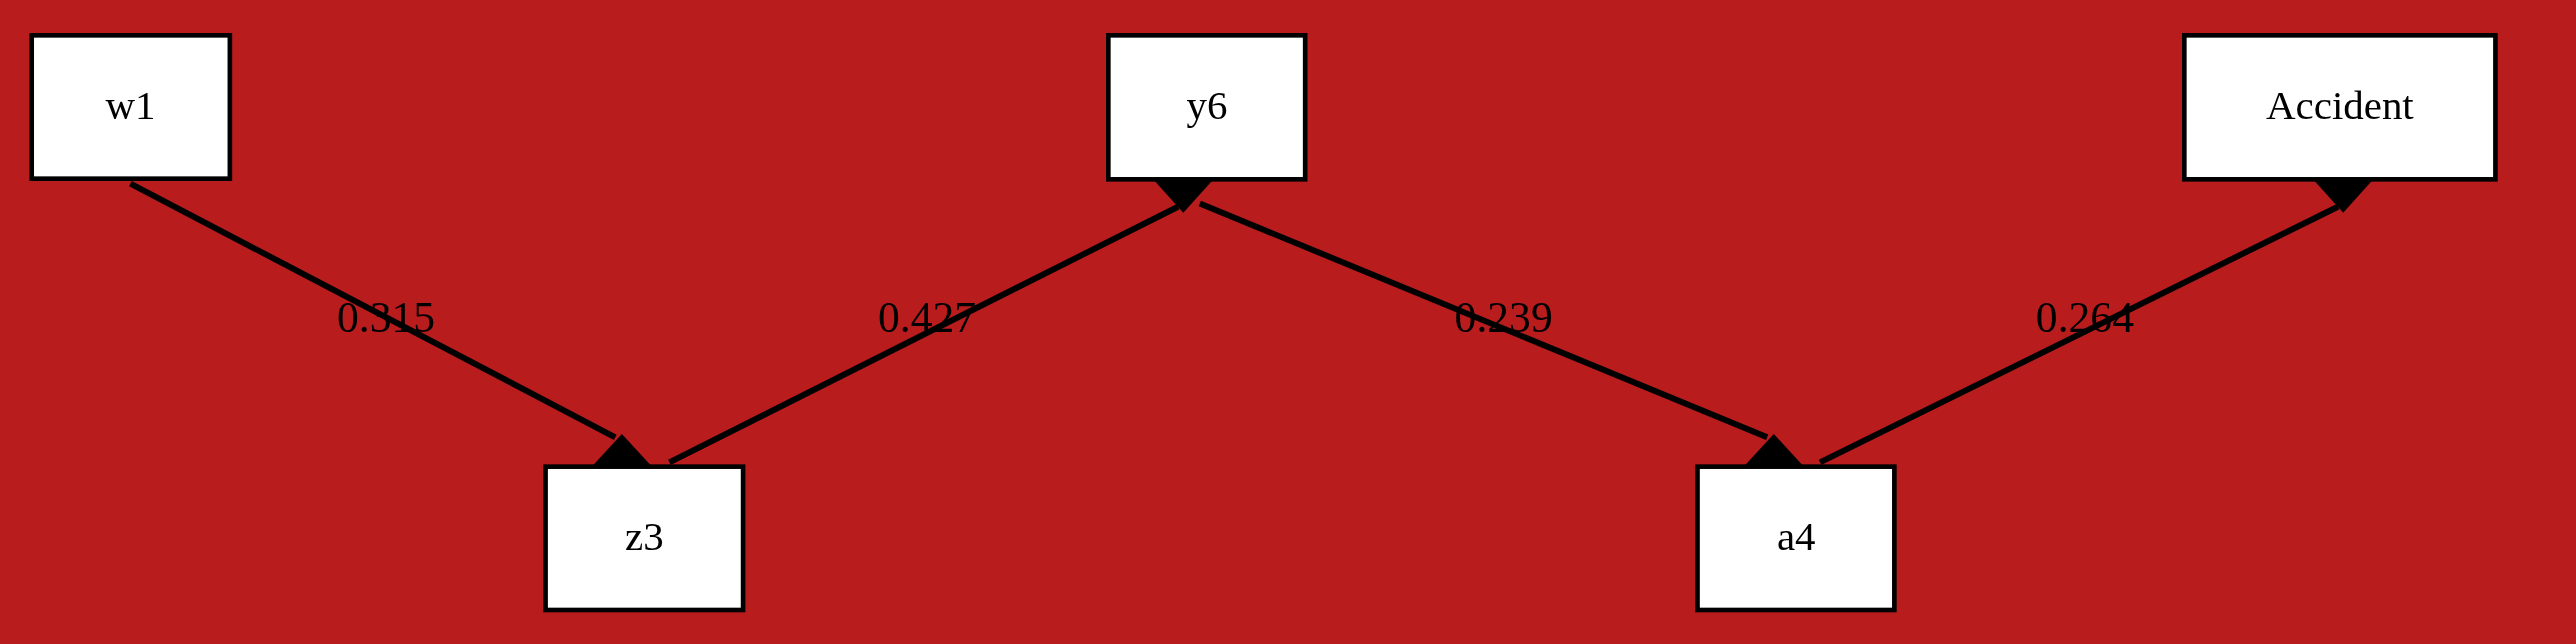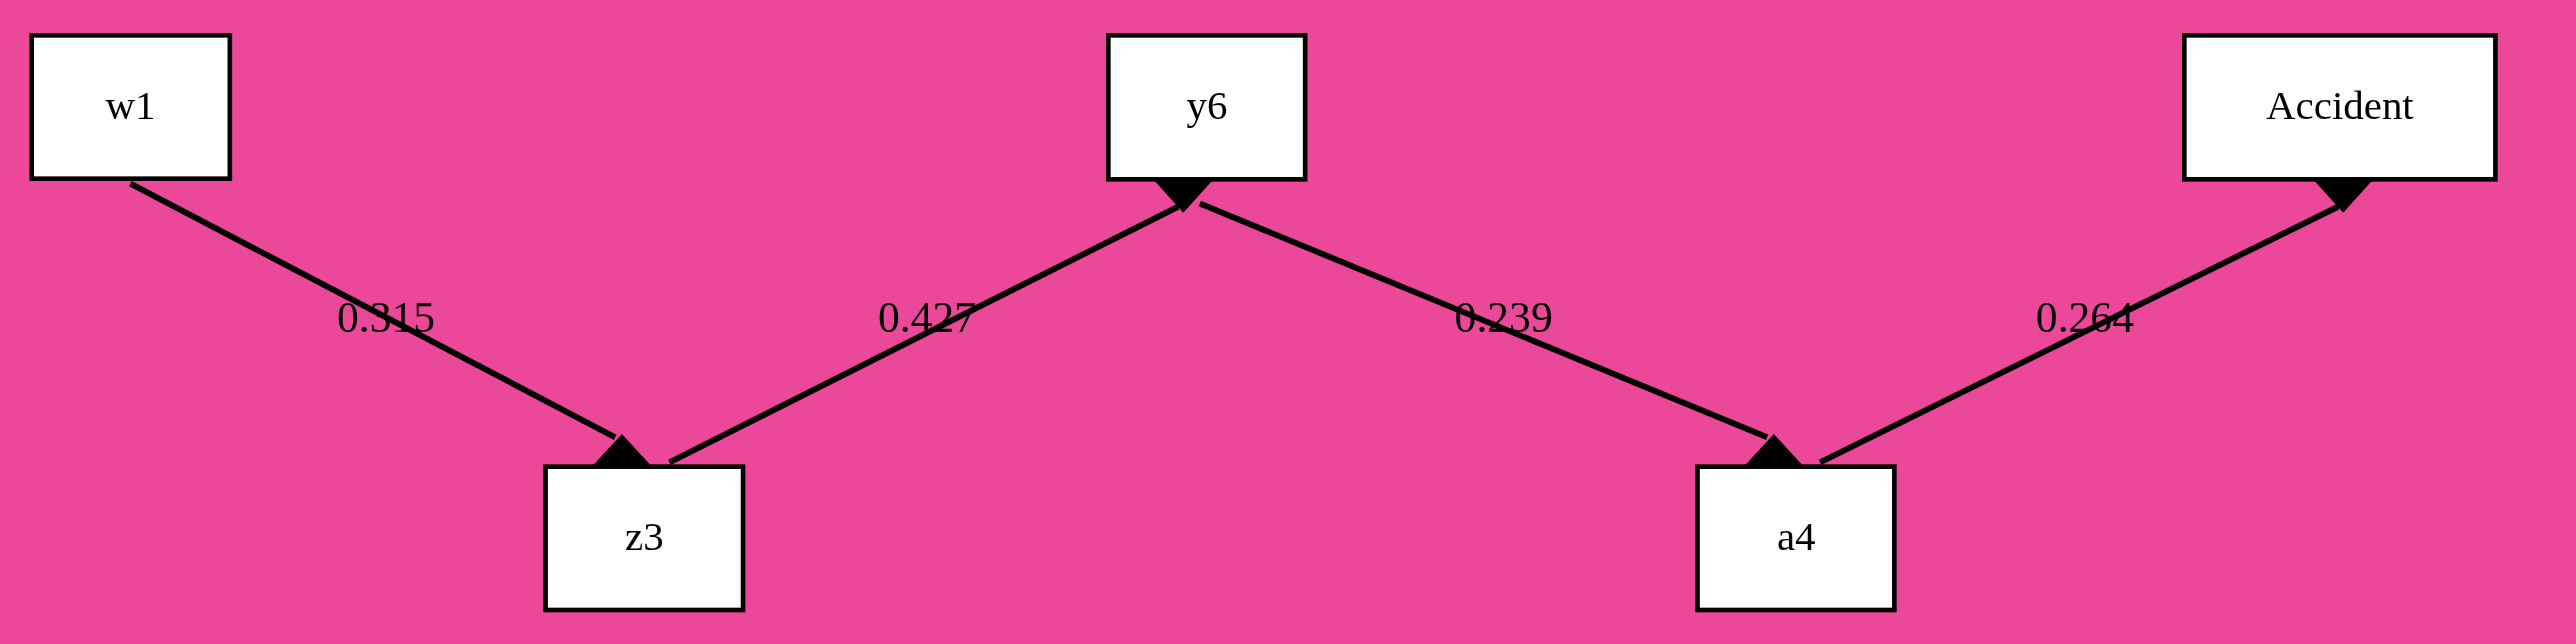--- a/index.html
+++ b/index.html
@@ -8,21 +8,21 @@
     padding: 0;
     background: #ffffff;
   }
   body {
     font-family: "Liberation Serif", "DejaVu Serif", serif;
   }
   #diagram-canvas {
     position: relative;
     width: 2576px;
     height: 644px;
-    background: #ec4899;
+    background: #b91c1c;
     overflow: hidden;
   }
   #graph-svg {
     position: absolute;
     left: 0;
     top: 0;
     width: 2576px;
     height: 644px;
     display: block;
   }

